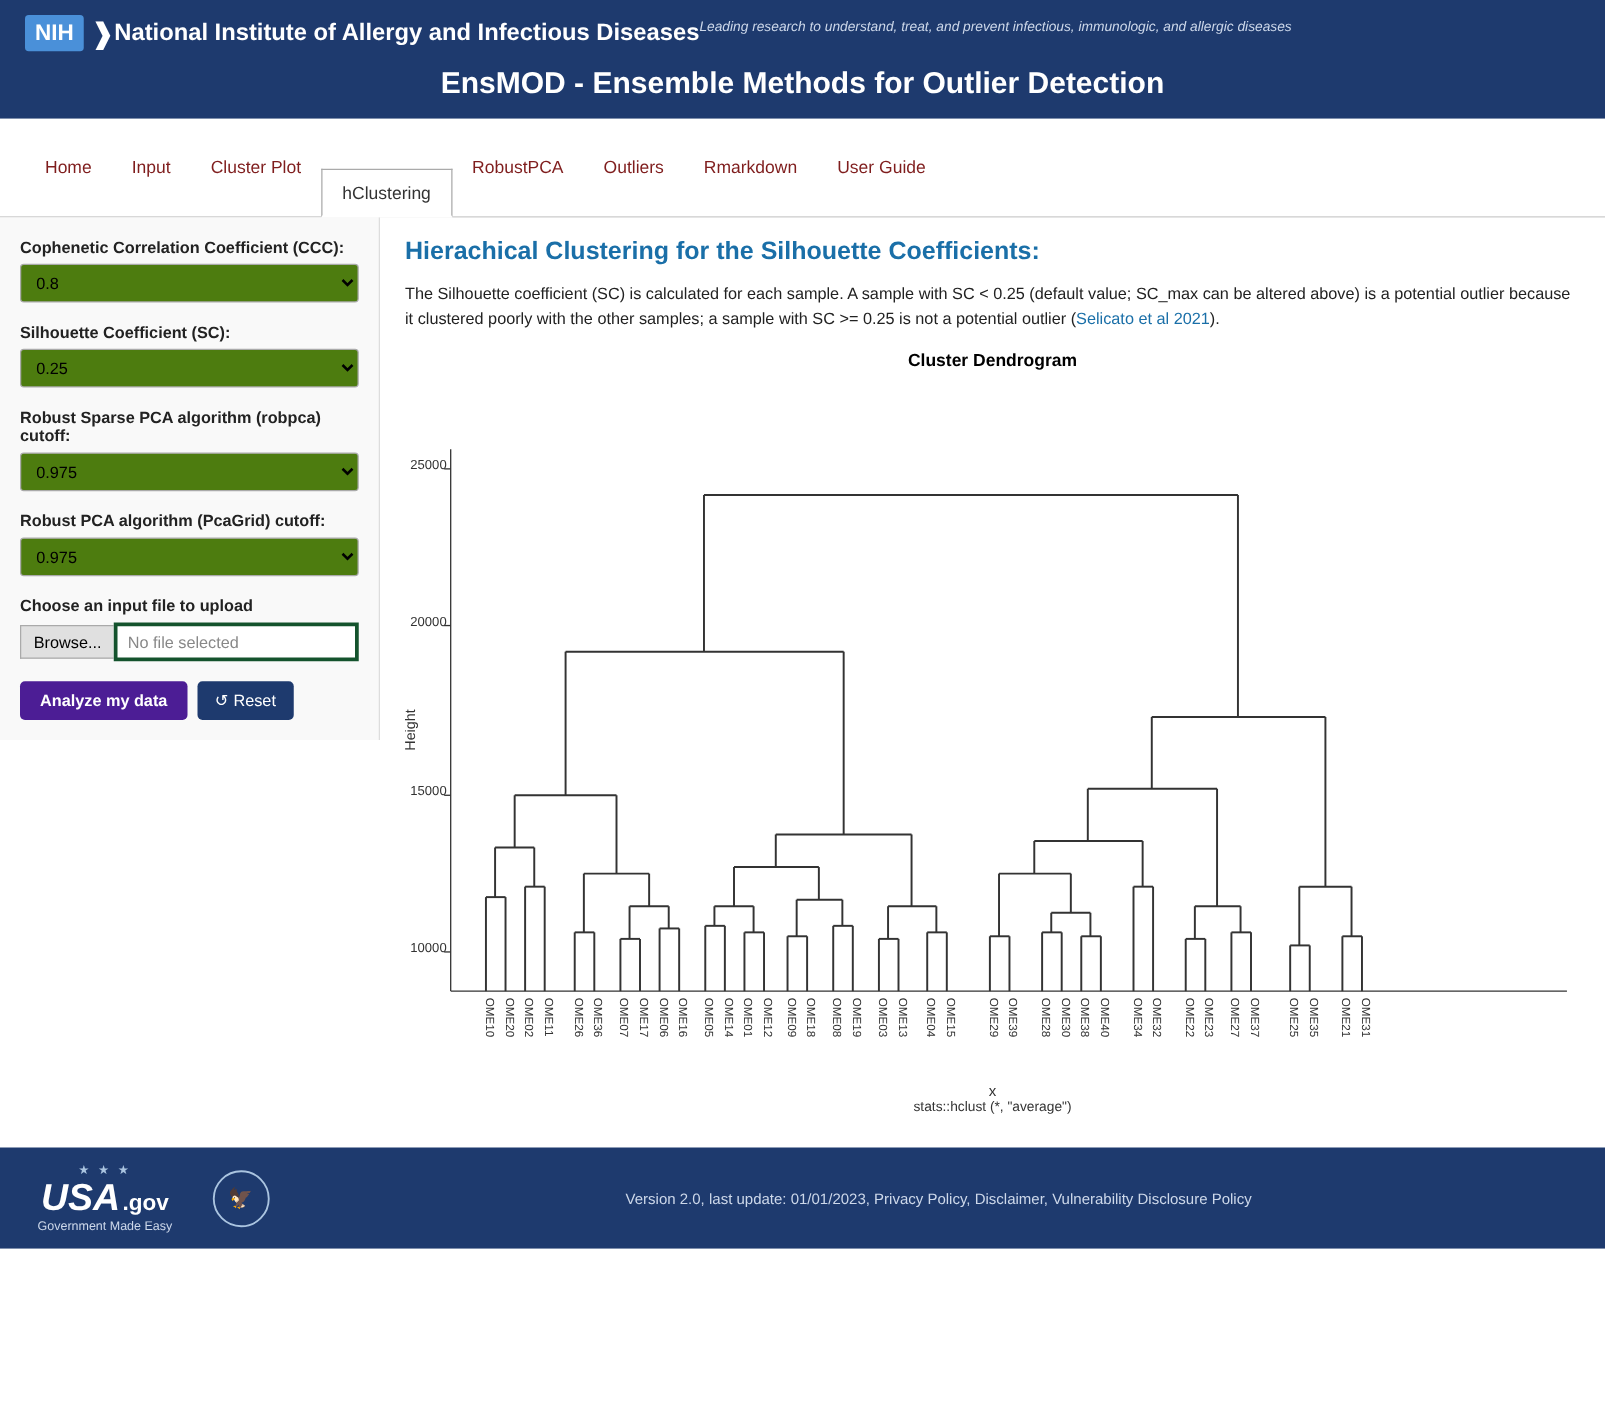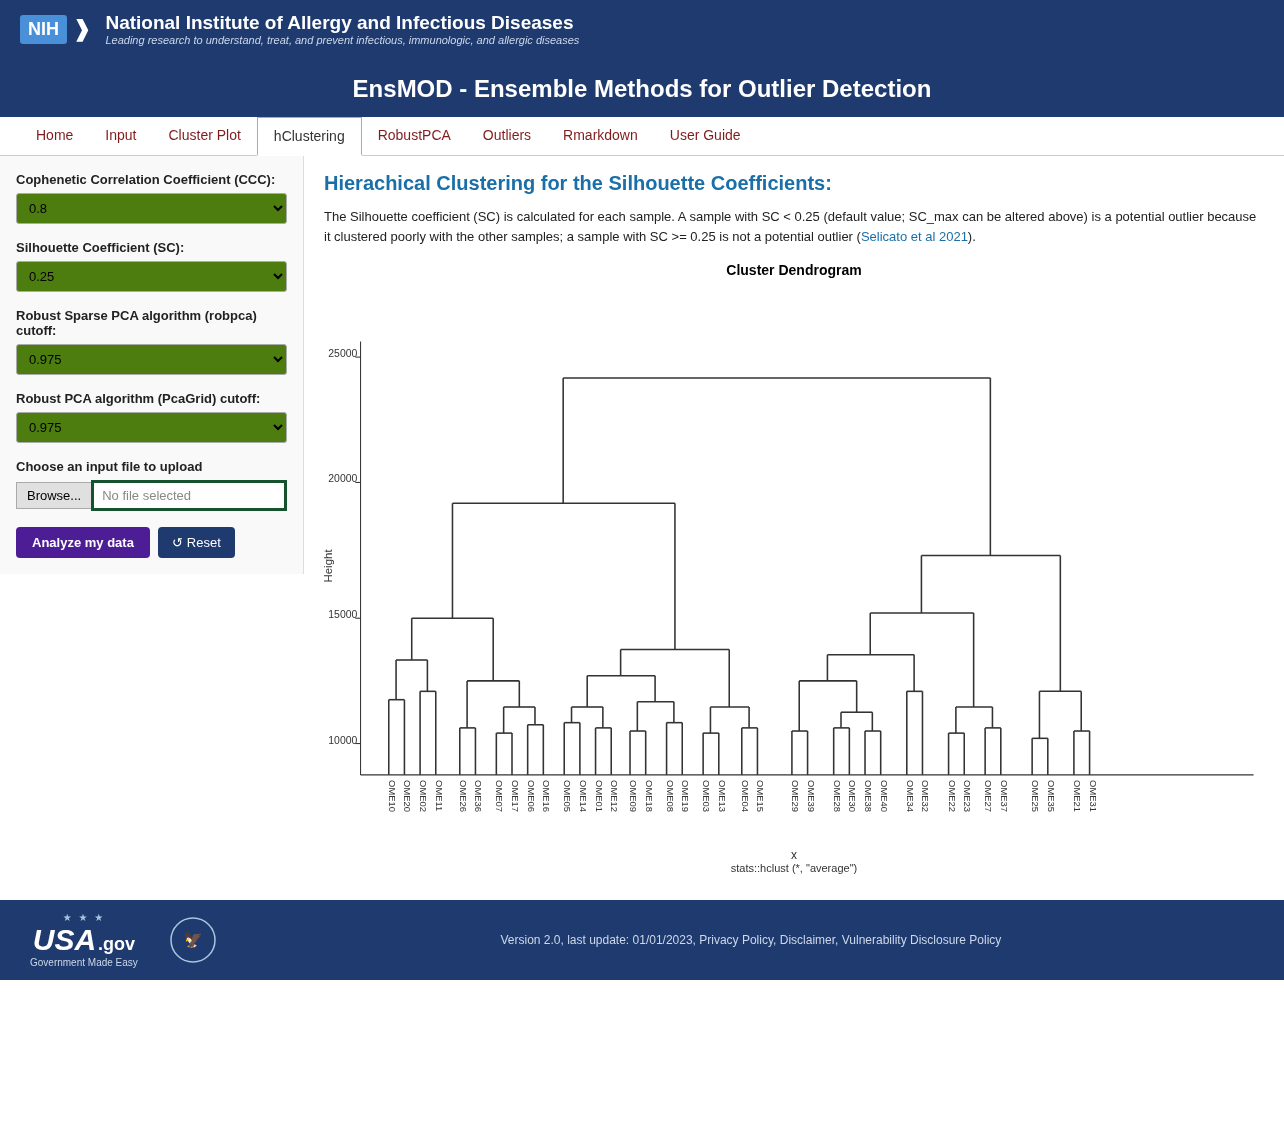--- a/index.html
+++ b/index.html
@@ -7,22 +7,21 @@
 
     
     .header {
       background: #1e3a6e;
       color: white;
       padding: 12px 20px 10px 20px;
     }
     .header-top {
       display: flex;
       align-items: center;
-      gap: 14px;
-      margin-bottom: 23px;
+      margin-bottom: 6px;
     }
     .nih-logo {
       display: flex;
       align-items: center;
       gap: 6px;
       flex-shrink: 0;
     }
     .nih-box {
       background: #4a90d9;
       color: white;
@@ -31,21 +30,21 @@
       padding: 4px 8px;
       border-radius: 3px;
     }
     .nih-chevron {
       color: white;
       font-size: 22px;
       font-weight: bold;
     }
     .header-org {
       display: flex;
-      flex-direction: column;
+      flex-direction: row;
       justify-content: space-between;
     }
     .header-org-title {
       font-size: 19px;
       font-weight: bold;
     }
     .header-org-subtitle {
       font-size: 11px;
       font-style: italic;
       color: #cdd8ea;
@@ -75,20 +74,21 @@
       text-decoration: none;
       white-space: nowrap;
     }
     .nav-item.active {
       border: 1px solid #aaa;
       border-bottom: 2px solid white;
       margin-bottom: -1px;
       color: #333;
       background: white;
       font-weight: normal;
+      margin-top: 40px;
     }
 
     
     .main-layout {
       display: flex;
       align-items: flex-start;
       min-height: 700px;
     }
 
     

